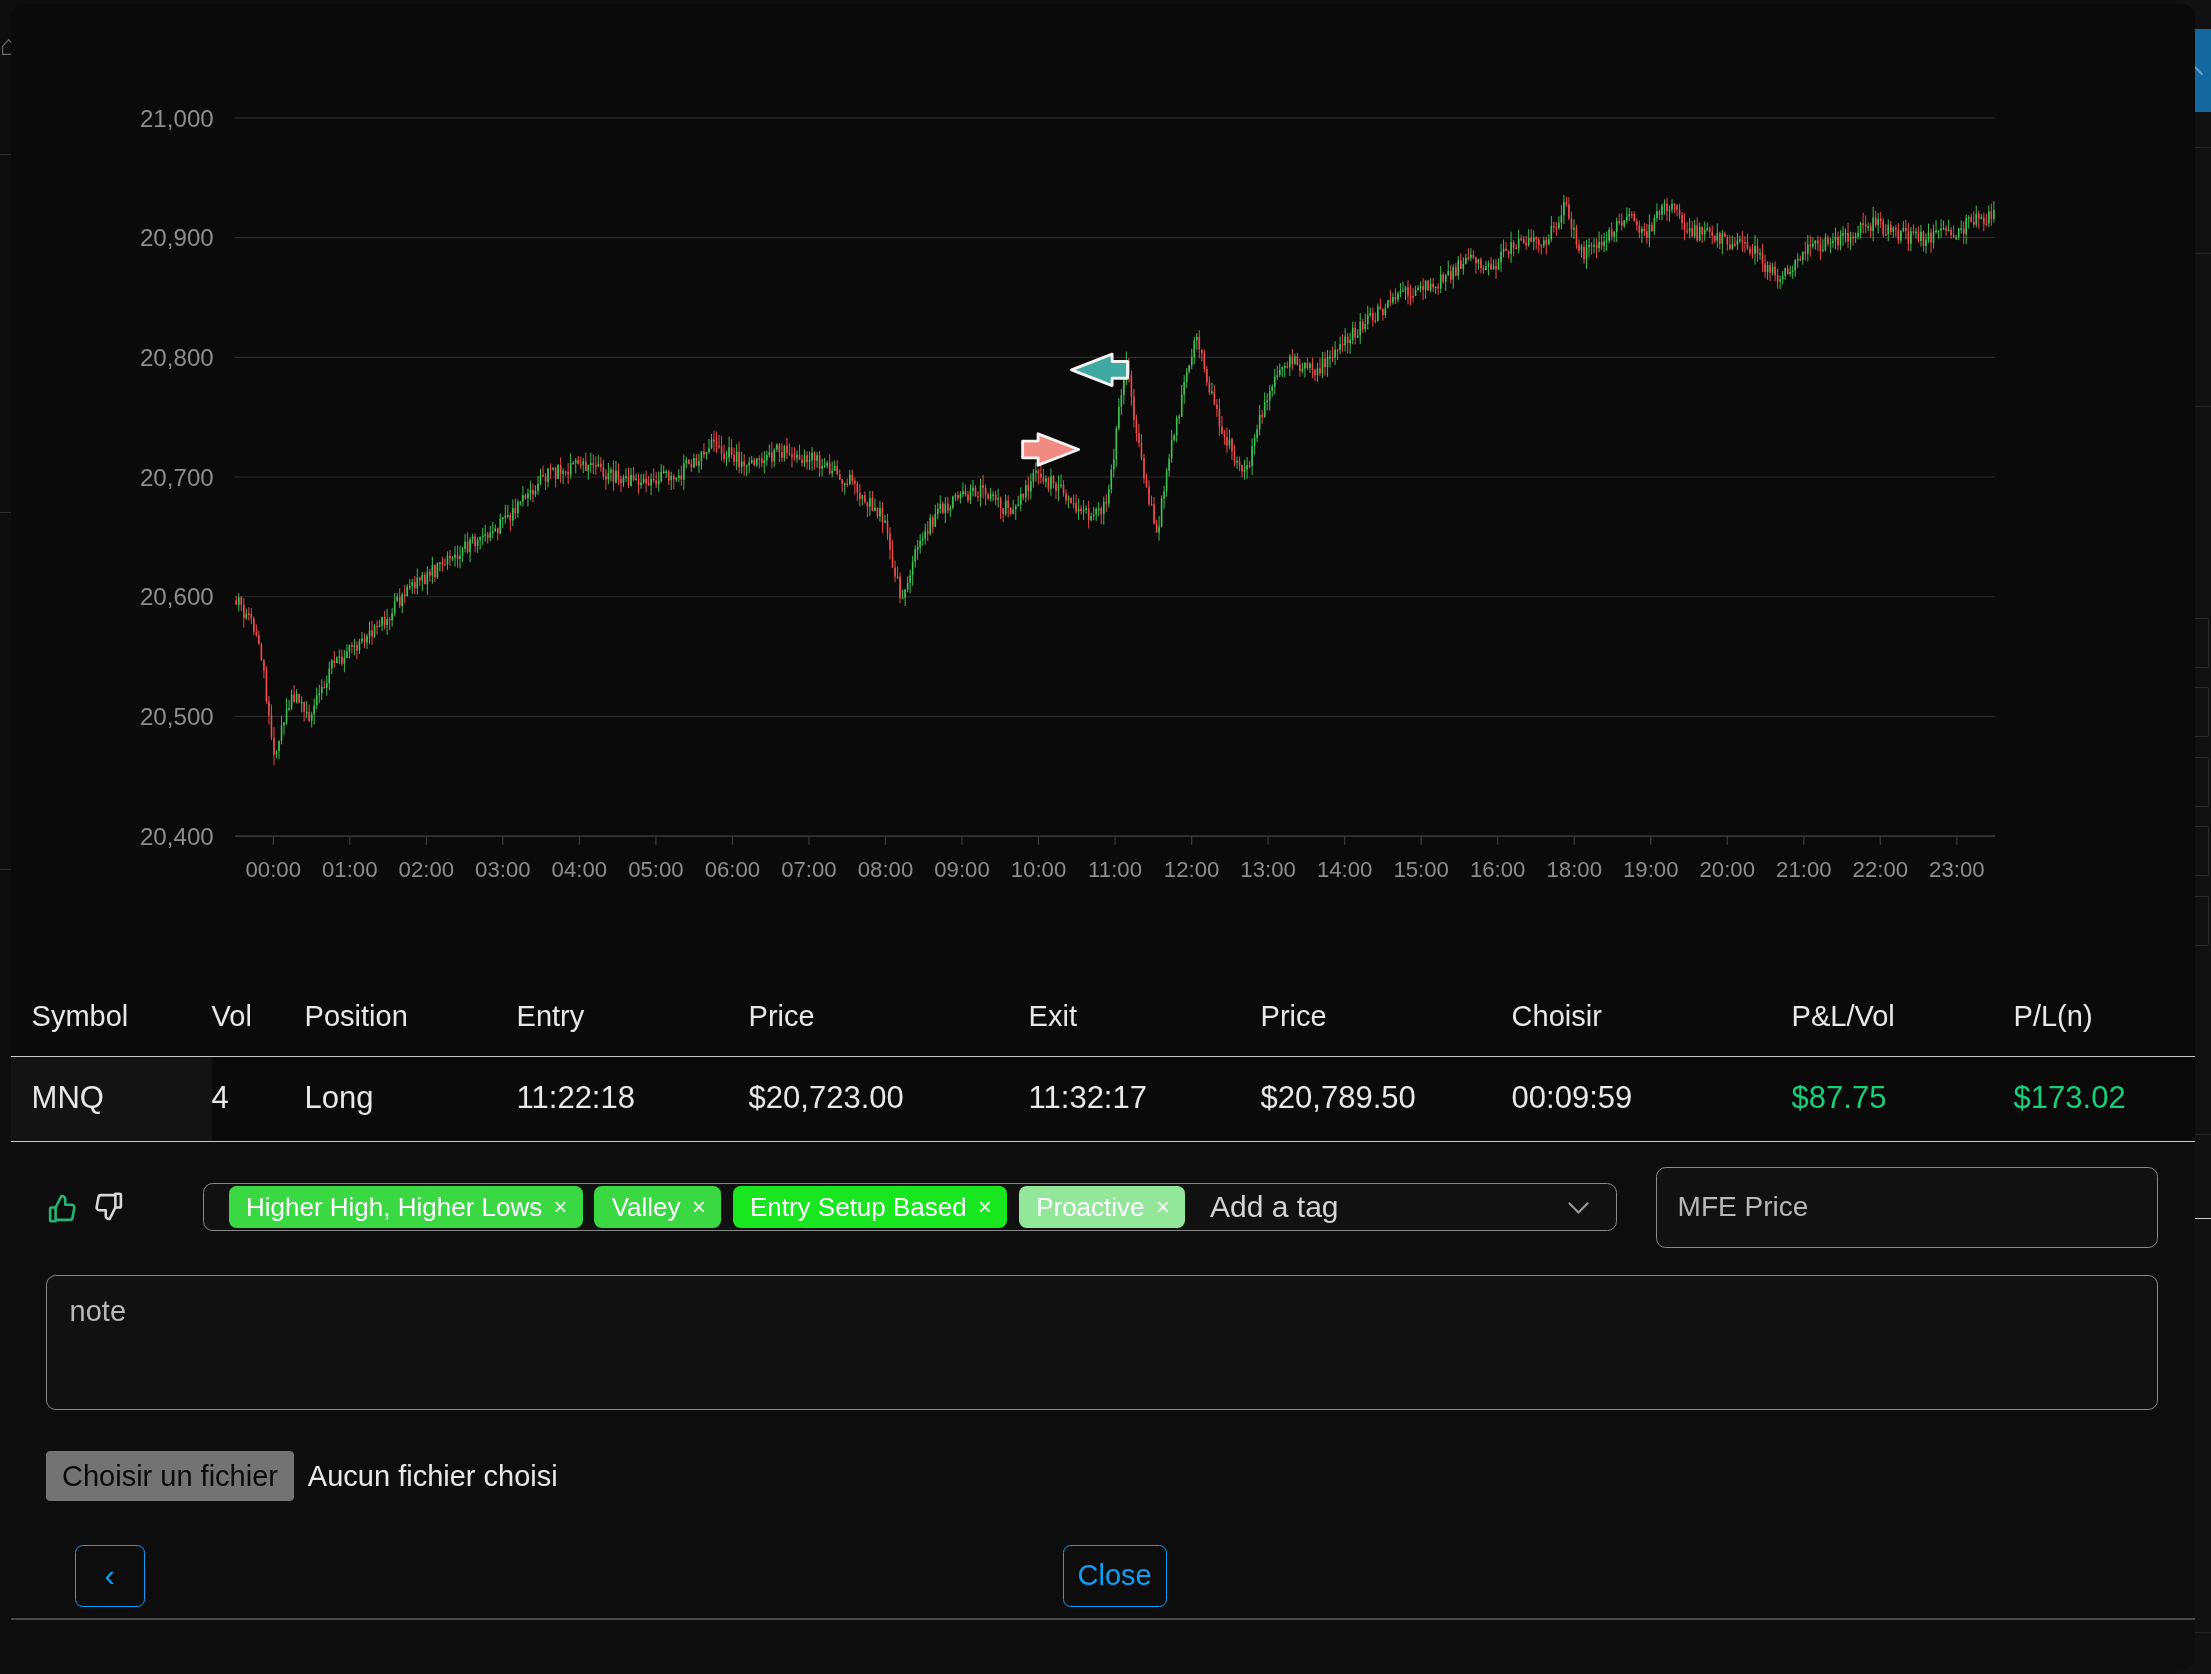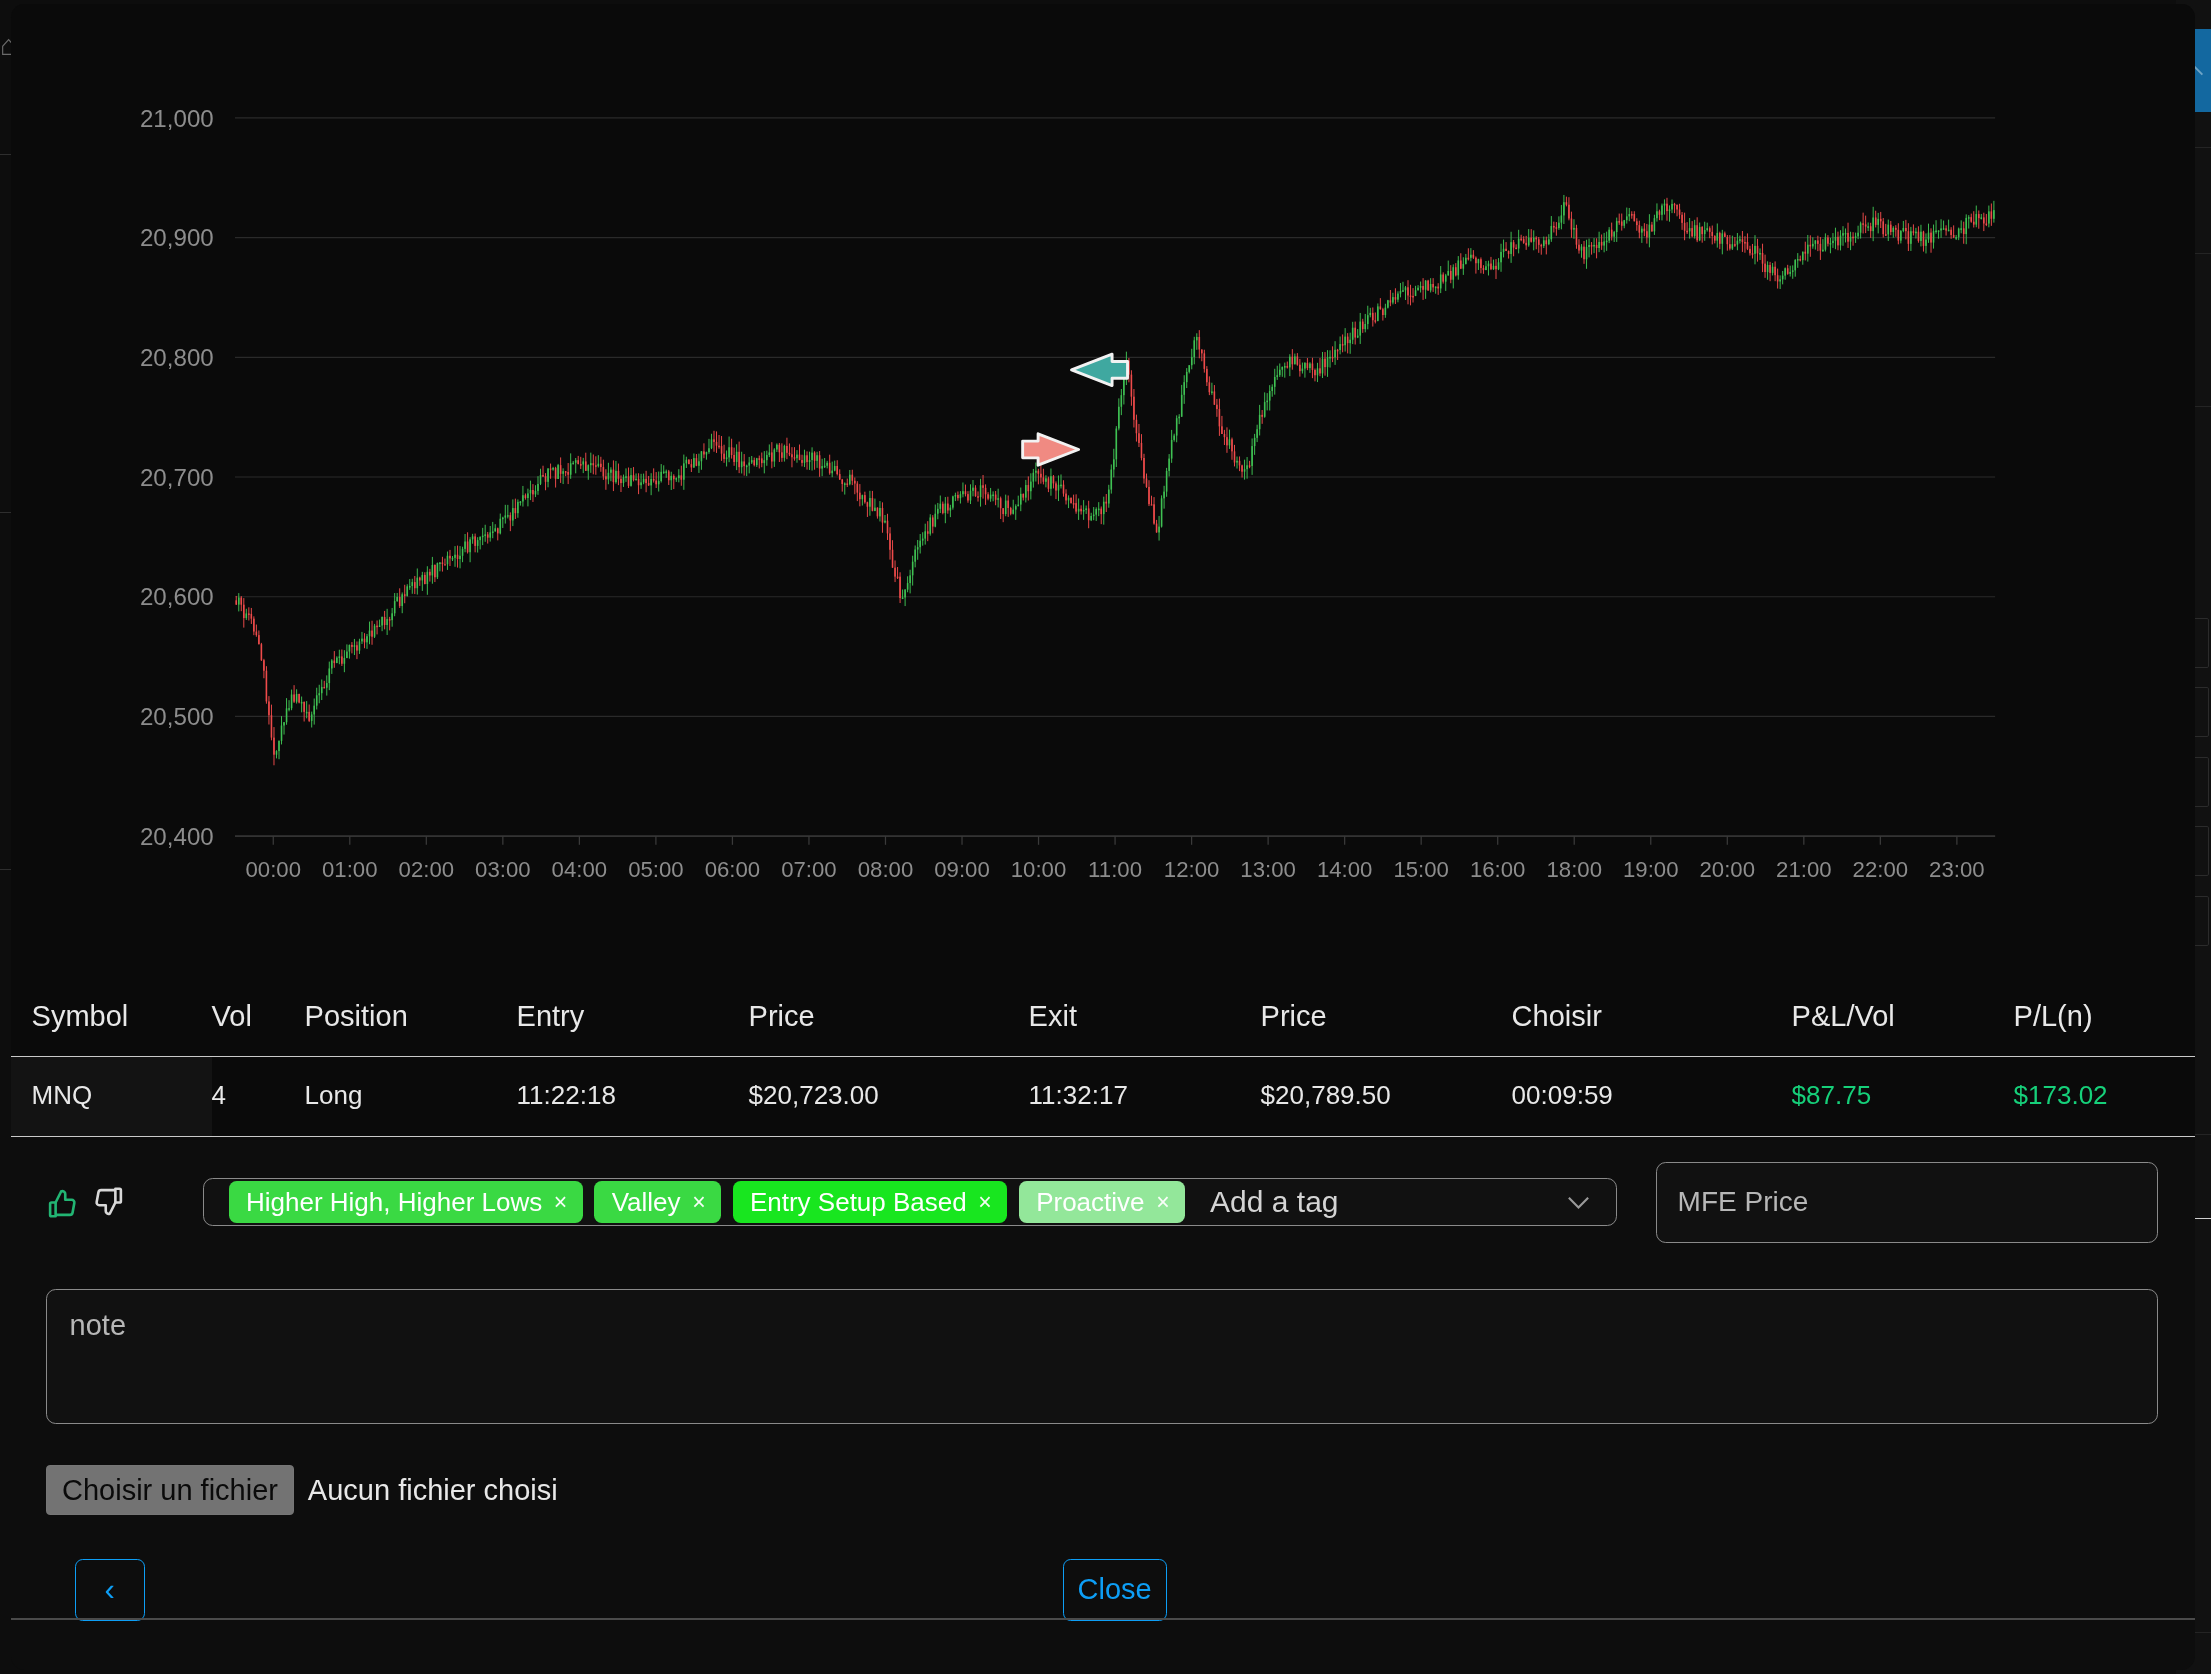--- a/index.html
+++ b/index.html
@@ -73,21 +73,21 @@
     text-align: left;
     color: #e8e8e8;
     font-size: 29px; font-weight: 400;
     padding: 21px 0 23px 0;
     border-bottom: 1.9px solid #c9c9c9;
     background: #0a0a0a;
   }
   #trade-table td {
     text-align: left;
     color: #e8e8e8;
-    font-size: 26px; font-weight: 400;
+    font-size: 31px; font-weight: 400;
     padding: 23px 0 25px 0;
     border-bottom: 1.9px solid #c9c9c9;
     background: #0a0a0a;
   }
   #trade-table td.symbol-cell { background: #131313; }
   #trade-table .pos-green { color: #16d07a; }
   .cw0 { width: 201px; padding-left: 21px !important; }
   .cw1 { width: 93px; }
   .cw2 { width: 212px; }
   .cw3 { width: 232px; margin-left: 16px; }
@@ -142,21 +142,21 @@
     color: #cfcfcf; font-size: 28px; padding: 0 21px;
     font-family: "Liberation Sans", sans-serif; outline: none;
   }
   #mfe-input::placeholder { color: #b7b7b7; opacity: 1; }
 
   #note-wrap { padding: 27px 37px 0 35px; }
   #note-input {
     width: 100%; height: 135px; resize: none;
     background: #111111; border: 1px solid #8a8a8a; border-radius: 9.7px;
     color: #d9d9d9; font-size: 29px; padding: 19.3px 23px;
-    font-family: "Liberation Sans", sans-serif; outline: none; margin-top: 19px;
+    font-family: "Liberation Sans", sans-serif; outline: none;
   }
   #note-input::placeholder { color: #b7b7b7; opacity: 1; }
 
   #file-row {
     display: flex; align-items: center; gap: 13.5px;
     padding: 37px 0 0 35px;
   }
   #file-button {
     background: #737373; color: #0a0a0a;
     border: 1px solid #767676; border-radius: 3.9px;

